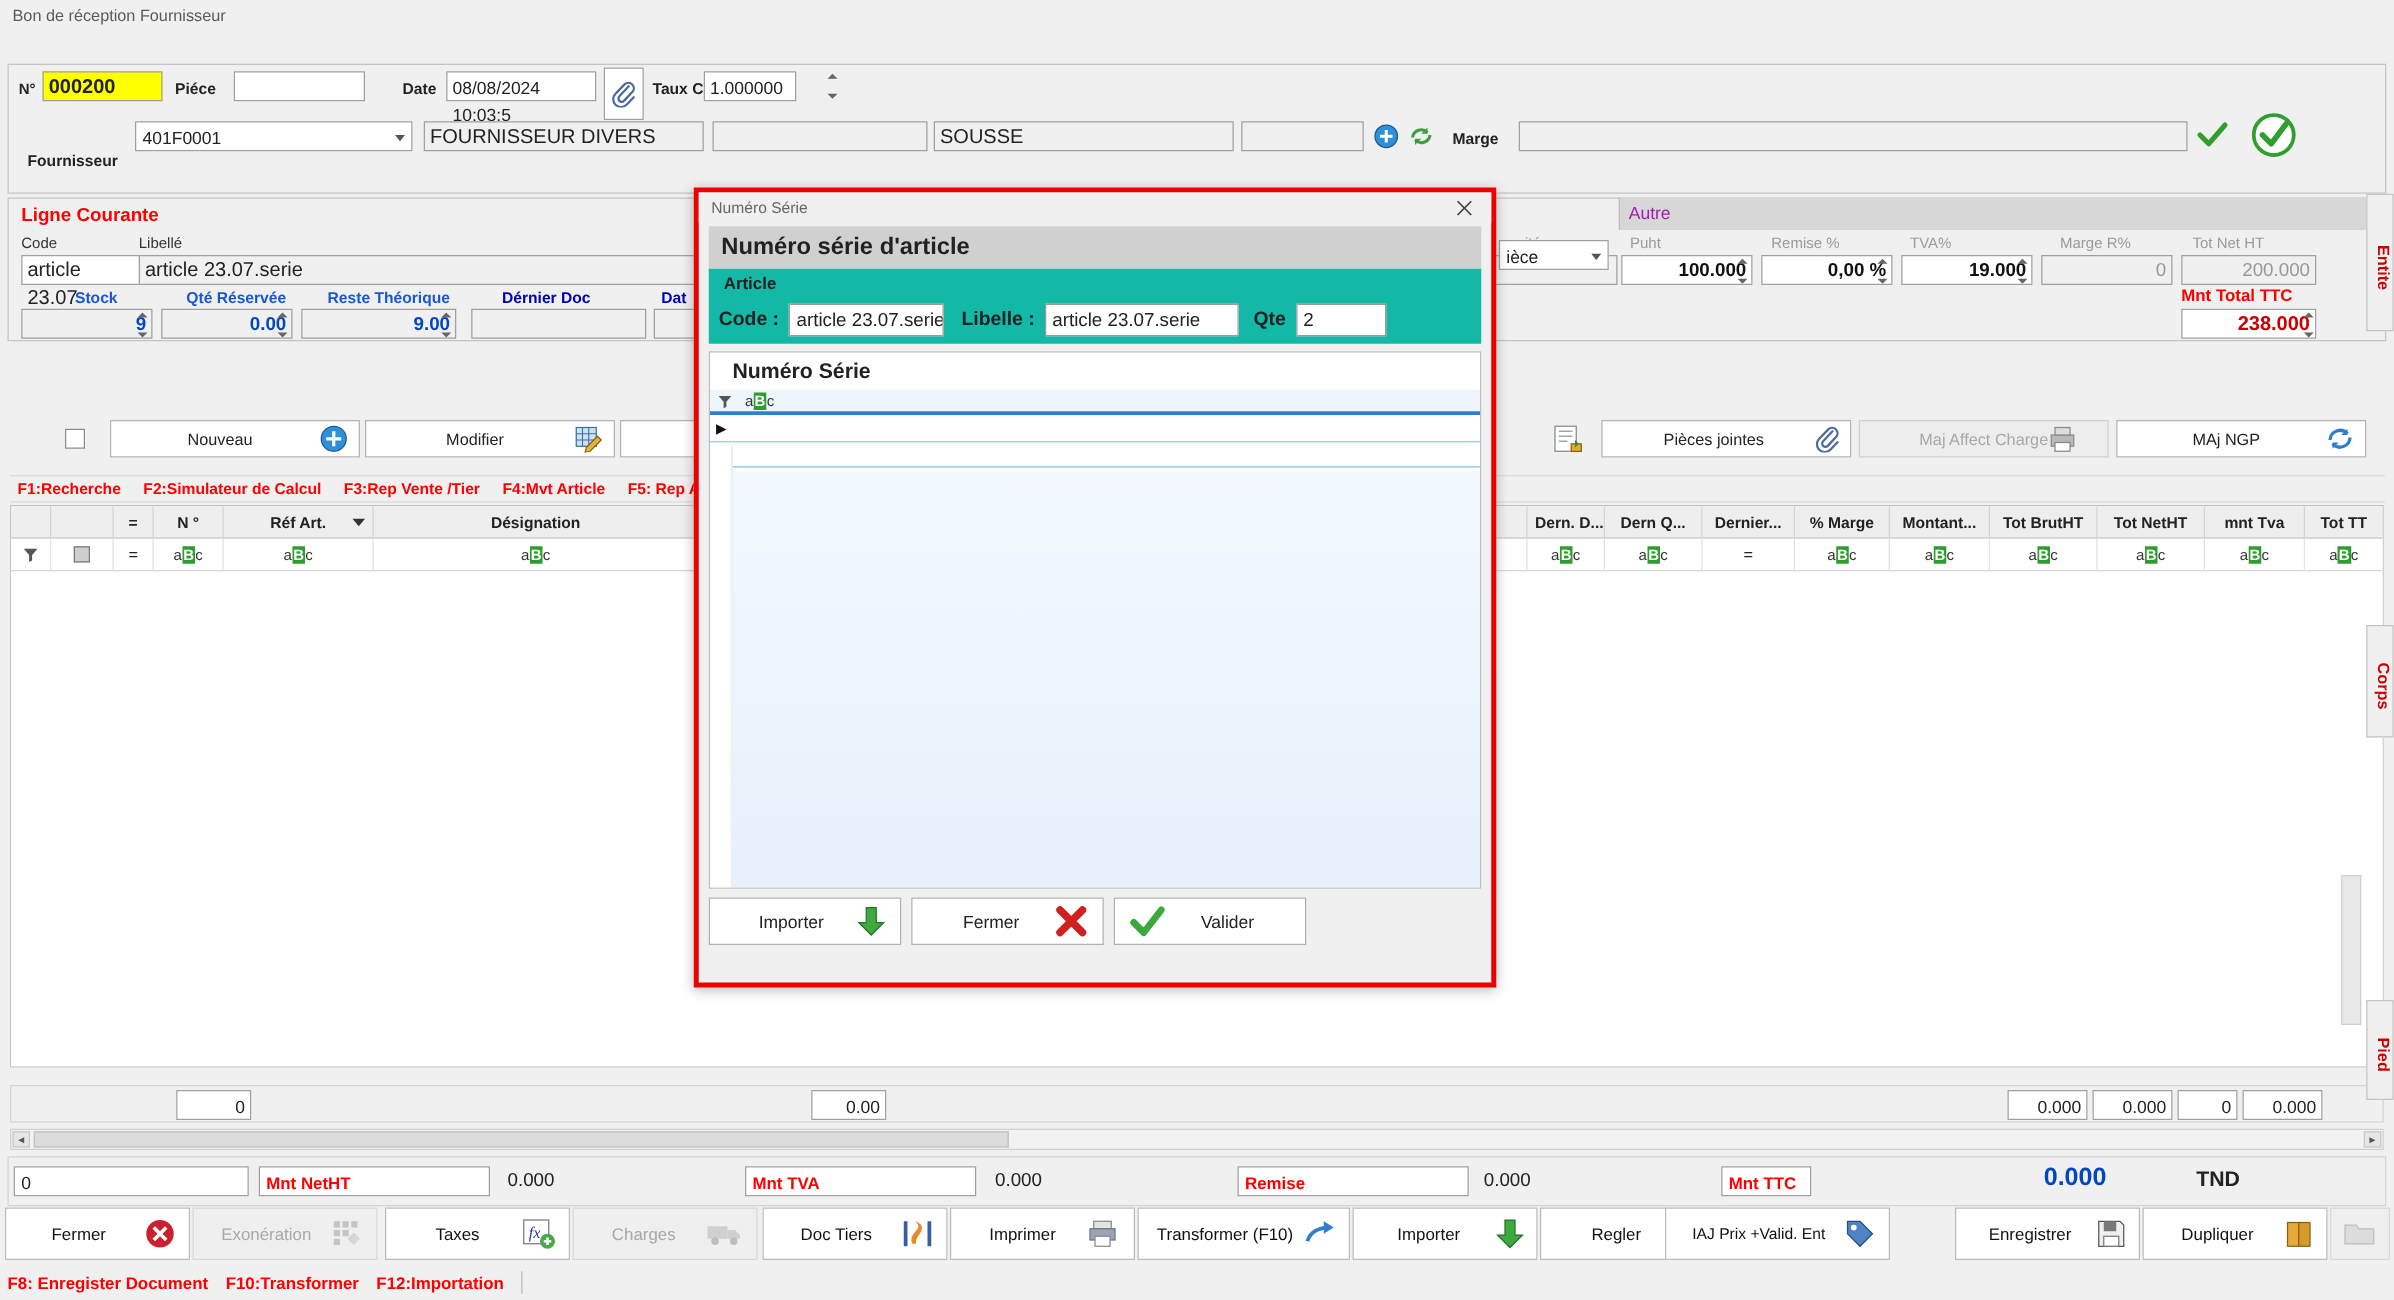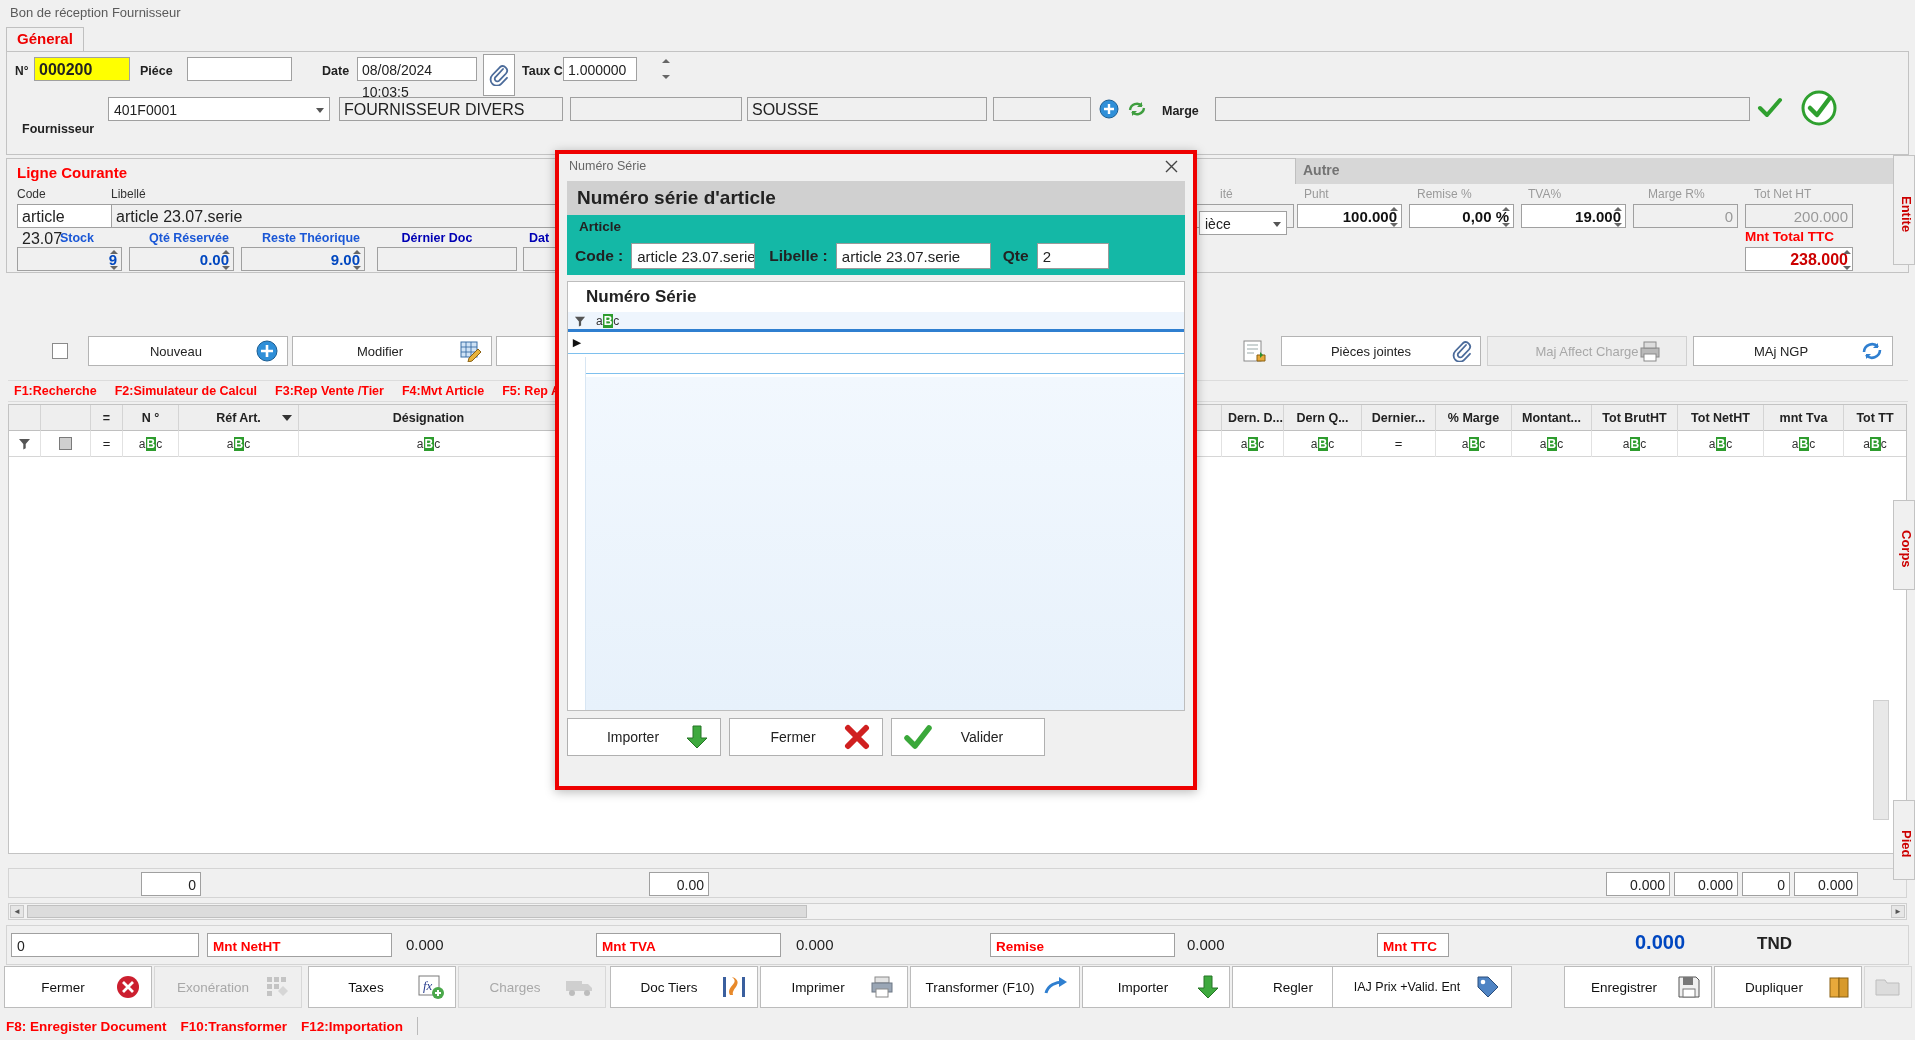--- a/index.html
+++ b/index.html
@@ -62,21 +62,21 @@
     background:#fff; border:1px solid #a0a0a0;
     display:flex; align-items:center; justify-content:center;
   }
 
   
   .panel-ligne {
     position:absolute; left:6px; top:158px; width:1903px; height:115px;
     background:#f0f0f0; border:1px solid #c3c3c3;
   }
   .legend-red { color:#ff0000; font-weight:bold; font-size:15px; }
-  .legend-blue { color:#737373; font-weight:bold; font-size:14px; }
+  .legend-blue { color:#a21caf; font-weight:normal; font-size:14px; }
   .hdr-blue { color:#1a57d6; font-weight:bold; font-size:12.5px; text-align:center; }
   .hdr-navy { color:#0000b4; font-weight:bold; font-size:12.5px; text-align:center; }
   .hdr-gray { color:#9a9a9a; font-size:12px; }
   .hdr-dark { color:#333; font-size:12px; }
   .num { text-align:right; font-weight:bold; font-size:15px; color:#0047c0; }
   .numblk { text-align:right; font-weight:bold; font-size:15px; color:#111; }
   .numgray { text-align:right; font-size:15px; color:#999; }
   .numred { text-align:right; font-weight:bold; font-size:16px; color:#cc0000; }
 
   
@@ -183,23 +183,20 @@
 
   svg { display:block; }
 </style>
 </head>
 <body>
 
 <div class="app">
 
   <div class="win-caption">Bon de réception Fournisseur</div>
 
-  <div class="tabstrip">
-    <div class="tab">Géneral</div>
-  </div>
 
   <div class="panel-general">
 
     <div style="position:absolute;left:8px;top:12px;" class="lbl-n">N°</div>
     <div style="position:absolute;left:27px;top:5px;width:96px;" class="field yellow">000200</div>
     <div style="position:absolute;left:133px;top:12px;" class="lbl">Piéce</div>
     <div style="position:absolute;left:180px;top:5px;width:105px;" class="field"></div>
     <div style="position:absolute;left:315px;top:12px;" class="lbl">Date</div>
     <div style="position:absolute;left:350px;top:5px;width:120px;" class="field">08/08/2024 10:03:5</div>
     <div style="position:absolute;left:476px;top:2px;width:32px;height:42px;" class="iconbtn">
@@ -255,21 +252,21 @@
     <div style="position:absolute;left:1296px;top:3px;" class="legend-blue">Autre</div>
 
     <div style="position:absolute;left:10px;top:28px;" class="hdr-dark">Code</div>
     <div style="position:absolute;left:10px;top:45px;width:96px;" class="field big">article 23.07</div>
     <div style="position:absolute;left:104px;top:28px;" class="hdr-dark">Libellé</div>
     <div style="position:absolute;left:104px;top:45px;width:1073px;" class="field ro big">article 23.07.serie</div>
 
     <div style="position:absolute;left:1182px;top:45px;width:105px;" class="field ro"></div>
 
     <div style="position:absolute;left:1213px;top:28px;" class="hdr-gray">ité</div>
-    <div style="position:absolute;left:1192px;top:52px;width:88px;" class="combo">ièce</div>
+    <div style="position:absolute;left:1192px;top:33px;width:88px;" class="combo">ièce</div>
 
     <div style="position:absolute;left:1297px;top:28px;" class="hdr-gray">Puht</div>
     <div style="position:absolute;left:1290px;top:45px;width:105px;" class="field numblk">100.000</div>
     <div style="position:absolute;left:1381px;top:48px;" class="spinbtn">
         <i class="up"></i>
         <i class="dn"></i>
       </div>
 
     <div style="position:absolute;left:1410px;top:28px;" class="hdr-gray">Remise %</div>
     <div style="position:absolute;left:1402px;top:45px;width:105px;" class="field numblk">0,00 %</div>

